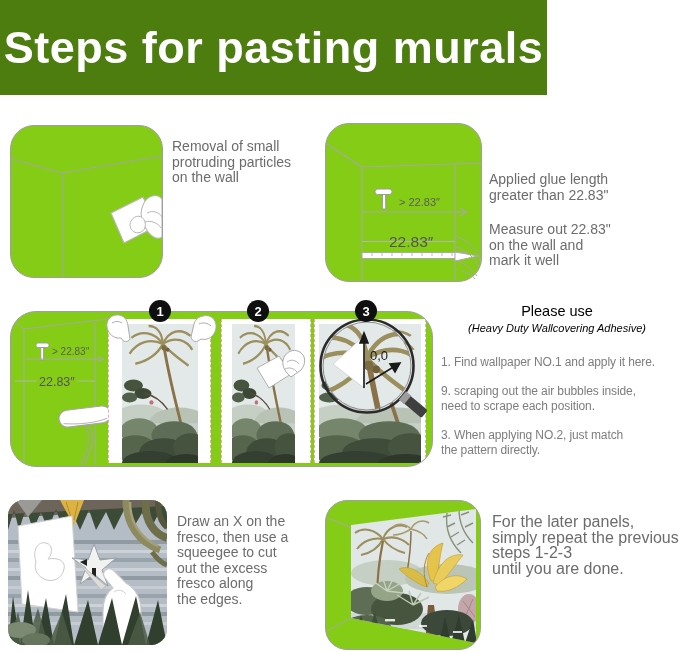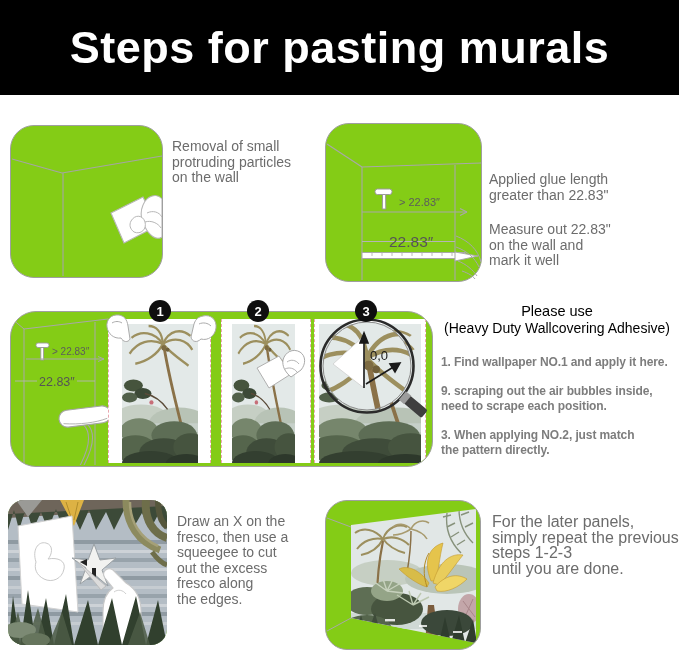--- a/index.html
+++ b/index.html
@@ -1,38 +1,38 @@
 <!DOCTYPE html>
 <html><head>
 <meta charset="utf-8">
 <style>
   html,body{margin:0;padding:0;background:#fff;}
   .page{position:relative;width:679px;height:652px;background:#fff;overflow:hidden;
         font-family:"Liberation Sans","DejaVu Sans",sans-serif;}
-  .header{position:absolute;left:0;top:0;width:679px;height:95px;background:#000000;
+  .header{position:absolute;left:0;top:0;width:547px;height:95px;background:#4d7c0f;
           display:flex;align-items:center;justify-content:center;}
   .header .title{color:#ffffff;font-size:45px;font-weight:bold;letter-spacing:.5px;}
   .panel{position:absolute;border:1.4px solid #9f9f9f;background:#84cc16;box-sizing:border-box;text-align:right;}
   #p1{left:10px;top:125px;width:153px;height:153px;border-radius:24px;}
   #p2{left:325px;top:123px;width:157px;height:159px;border-radius:24px;}
   #p3{left:10px;top:311px;width:423px;height:156px;border-radius:26px;overflow:hidden;}
   #p4{left:8px;top:500px;width:159px;height:145px;border-radius:16px;border:none;overflow:hidden;}
   #p5{left:325px;top:500px;width:156px;height:150px;border-radius:22px;overflow:hidden;}
   .cap{position:absolute;color:#6c6c6c;font-size:14px;line-height:15.5px;white-space:pre-line;}
   #t1{left:172px;top:139px;}
   #t2a{left:489px;top:152px;margin-top:20px;}
   #t2b{left:489px;top:222px;}
   #t4{left:177px;top:514px;}
   #t5{left:492px;top:514px;font-size:16px;}
   .adh-note{position:absolute;left:437px;top:302px;width:240px;text-align:center;color:#000000;}
   .adh-note .l1{font-size:14.5px;line-height:18px;}
-  .adh-note .l2{font-size:14px;line-height:17px;}
+  .adh-note .l2{font-size:11px;line-height:17px;font-style:italic;}
   .adh-items{position:absolute;left:441px;top:355px;width:236px;color:#7d7d7d;
              font-size:12px;line-height:15.5px;letter-spacing:-0.1px;}
-  .adh-items .item{margin-bottom:13px;white-space:pre-line;font-weight:bold;}
+  .adh-items .item{margin-bottom:13px;white-space:pre-line;}
   .badge{position:absolute;width:22px;height:22px;border-radius:50%;background:#0f0f0f;color:#fff;
          font-weight:bold;font-size:13px;display:flex;align-items:center;justify-content:center;z-index:6;}
   #b1{left:149px;top:300px;} #b2{left:247px;top:300px;} #b3{left:355px;top:300px;}
   .strip{position:absolute;top:7px;height:144px;background:#fff;box-sizing:border-box;
          border-left:1px dashed #e9a7af;border-right:1px dashed #e9a7af;z-index:2;}
   #s1{left:97px;width:103px;padding:5px 12px 0 13px;}
   #s2{left:210px;width:90px;padding:5px 15px 0 10px;}
   #s3{left:303px;width:112px;padding:5px 4px 0 4px;}
   .strip svg{display:block;width:100%;height:139px;}
   .layer{position:absolute;left:0;top:0;}

